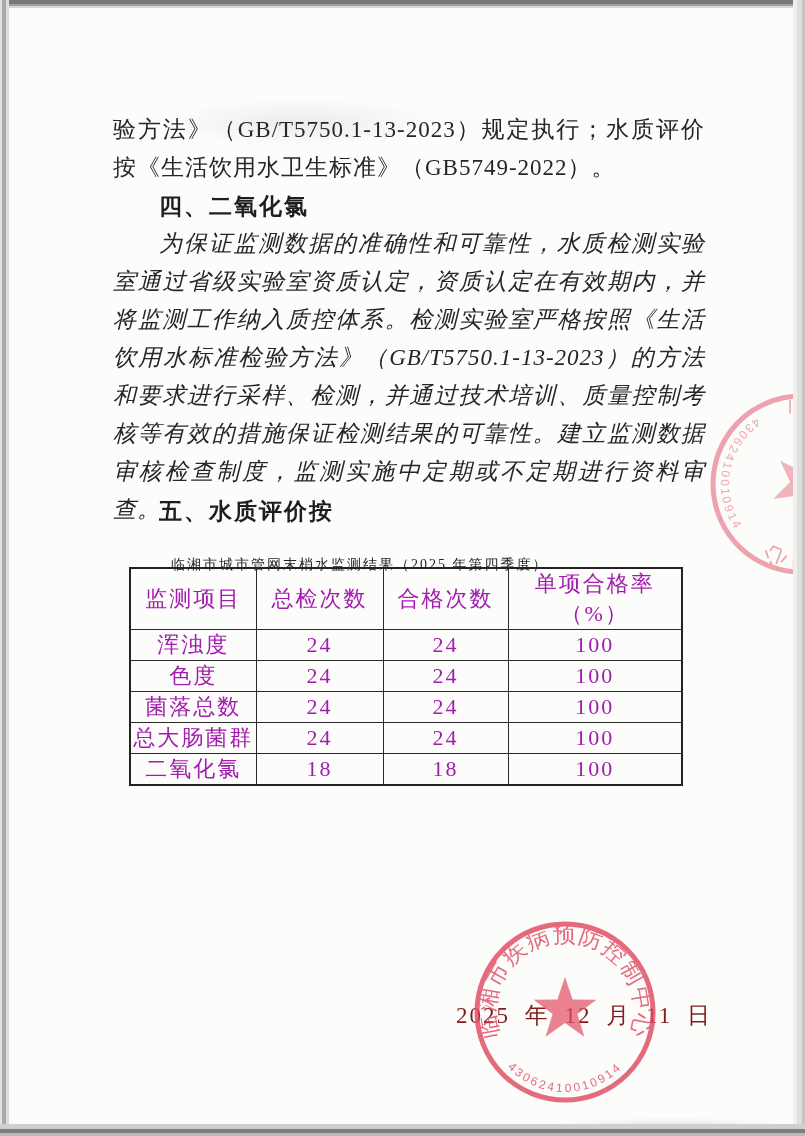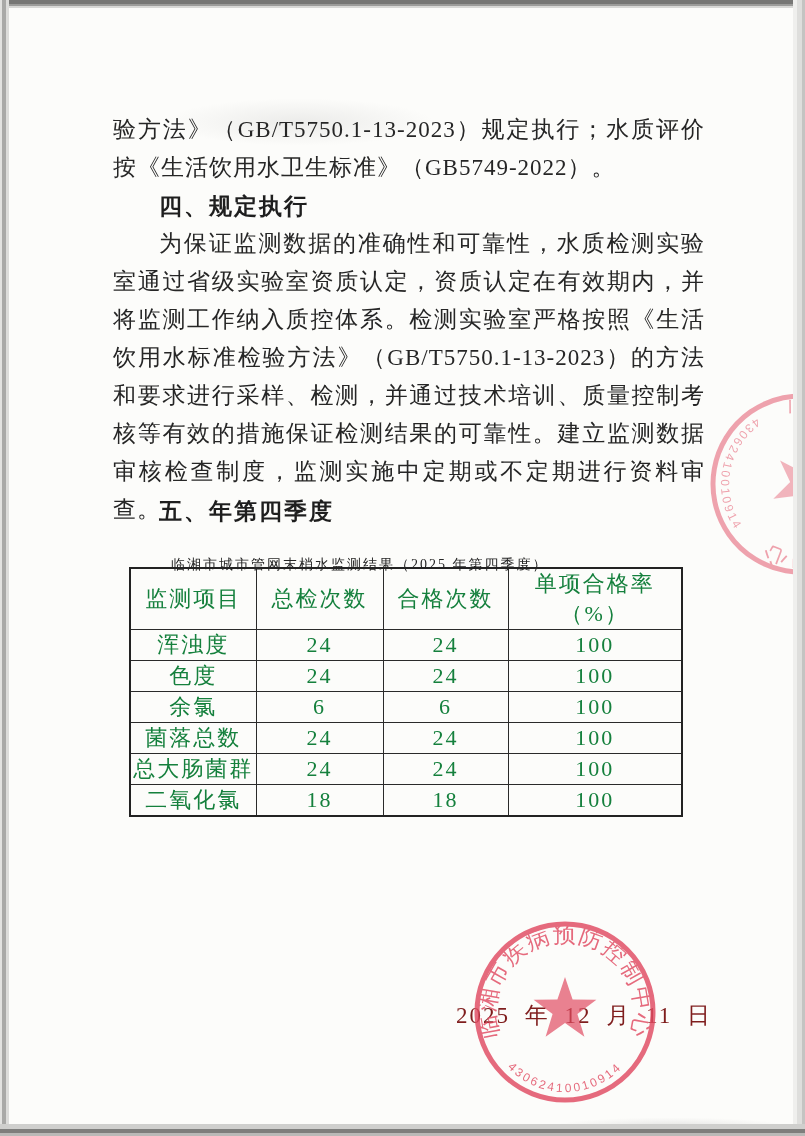--- a/index.html
+++ b/index.html
@@ -30,21 +30,21 @@
   .indent{text-indent:46px;}
   .heading{position:absolute; left:159px; z-index:2; margin:0;
     font-family:"Liberation Sans","DejaVu Sans",sans-serif;
     font-weight:bold; font-size:23px; line-height:38px; color:#1e1e1e; letter-spacing:2px;}
   .caption{position:absolute; left:157px; z-index:2; margin:14px;
     font-size:14px; line-height:38px; letter-spacing:2px;}
 
   table.results{
     position:absolute; left:129px; top:567px; z-index:2;
     border-collapse:collapse; table-layout:fixed; width:552px;
-    font-size:22px; color:#15803d;
+    font-size:22px; color:#a21caf;
   }
   table.results th, table.results td{
     border:1px solid #2a2a2a; text-align:center; vertical-align:middle;
     padding:0; letter-spacing:2px; font-weight:normal;
   }
   table.results{border:2px solid #222;}
   table.results thead th{height:37px;}
   table.results td{height:29px;margin-top:16px;}
 
   .date-stamp{position:absolute; left:456px; top:1000px; z-index:4;
@@ -64,27 +64,27 @@
   <div class="edge edge-left"></div>
   <div class="edge edge-right"></div>
   <div class="edge edge-bottom"></div>
   <div class="smudge"></div>
   <div class="smudge2"></div>
 
   <div class="tblock" style="top:111px;">
     <p>验方法》（GB/T5750.1-13-2023）规定执行；水质评价按《生活饮用水卫生标准》（GB5749-2022）。</p>
   </div>
 
-  <h3 class="heading" style="top:187px;">四、规定执行</h3>
+  <h3 class="heading" style="top:187px;">四、二氧化氯</h3>
 
-  <div class="tblock" style="top:225px;">
+  <div class="tblock" style="top:225px;font-style:italic;">
     <p class="indent">为保证监测数据的准确性和可靠性，水质检测实验室通过省级实验室资质认定，资质认定在有效期内，并将监测工作纳入质控体系。检测实验室严格按照《生活饮用水标准检验方法》（GB/T5750.1-13-2023）的方法和要求进行采样、检测，并通过技术培训、质量控制考核等有效的措施保证检测结果的可靠性。建立监测数据审核检查制度，监测实施中定期或不定期进行资料审查。</p>
   </div>
 
-  <h3 class="heading" style="top:492px;">五、年第四季度</h3>
+  <h3 class="heading" style="top:492px;">五、水质评价按</h3>
 
   <p class="caption" style="top:532px;">临湘市城市管网末梢水监测结果（2025 年第四季度）</p>
 
   <table class="results">
     <colgroup>
       <col style="width:126px">
         <col style="width:127px">
         <col style="width:125px">
         <col style="width:174px">
     </colgroup>
@@ -100,26 +100,20 @@
         <tr>
           <td>浑浊度</td>
           <td>24</td>
           <td>24</td>
           <td>100</td>
         </tr>
         <tr>
           <td>色度</td>
           <td>24</td>
           <td>24</td>
-          <td>100</td>
-        </tr>
-        <tr>
-          <td>余氯</td>
-          <td>6</td>
-          <td>6</td>
           <td>100</td>
         </tr>
         <tr>
           <td>菌落总数</td>
           <td>24</td>
           <td>24</td>
           <td>100</td>
         </tr>
         <tr>
           <td>总大肠菌群</td>

